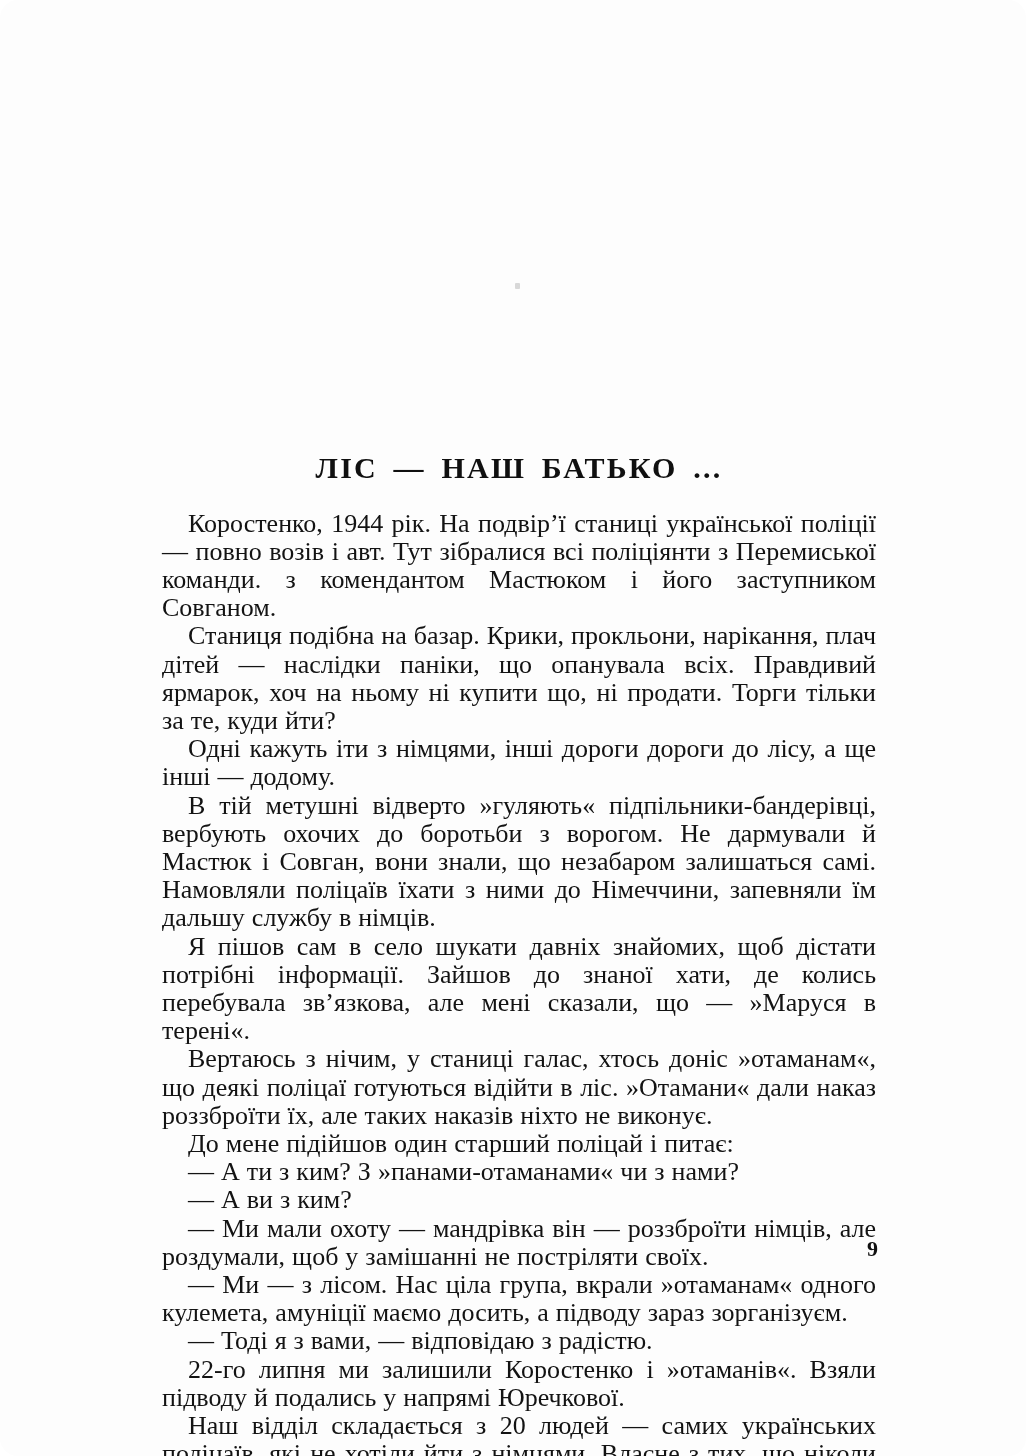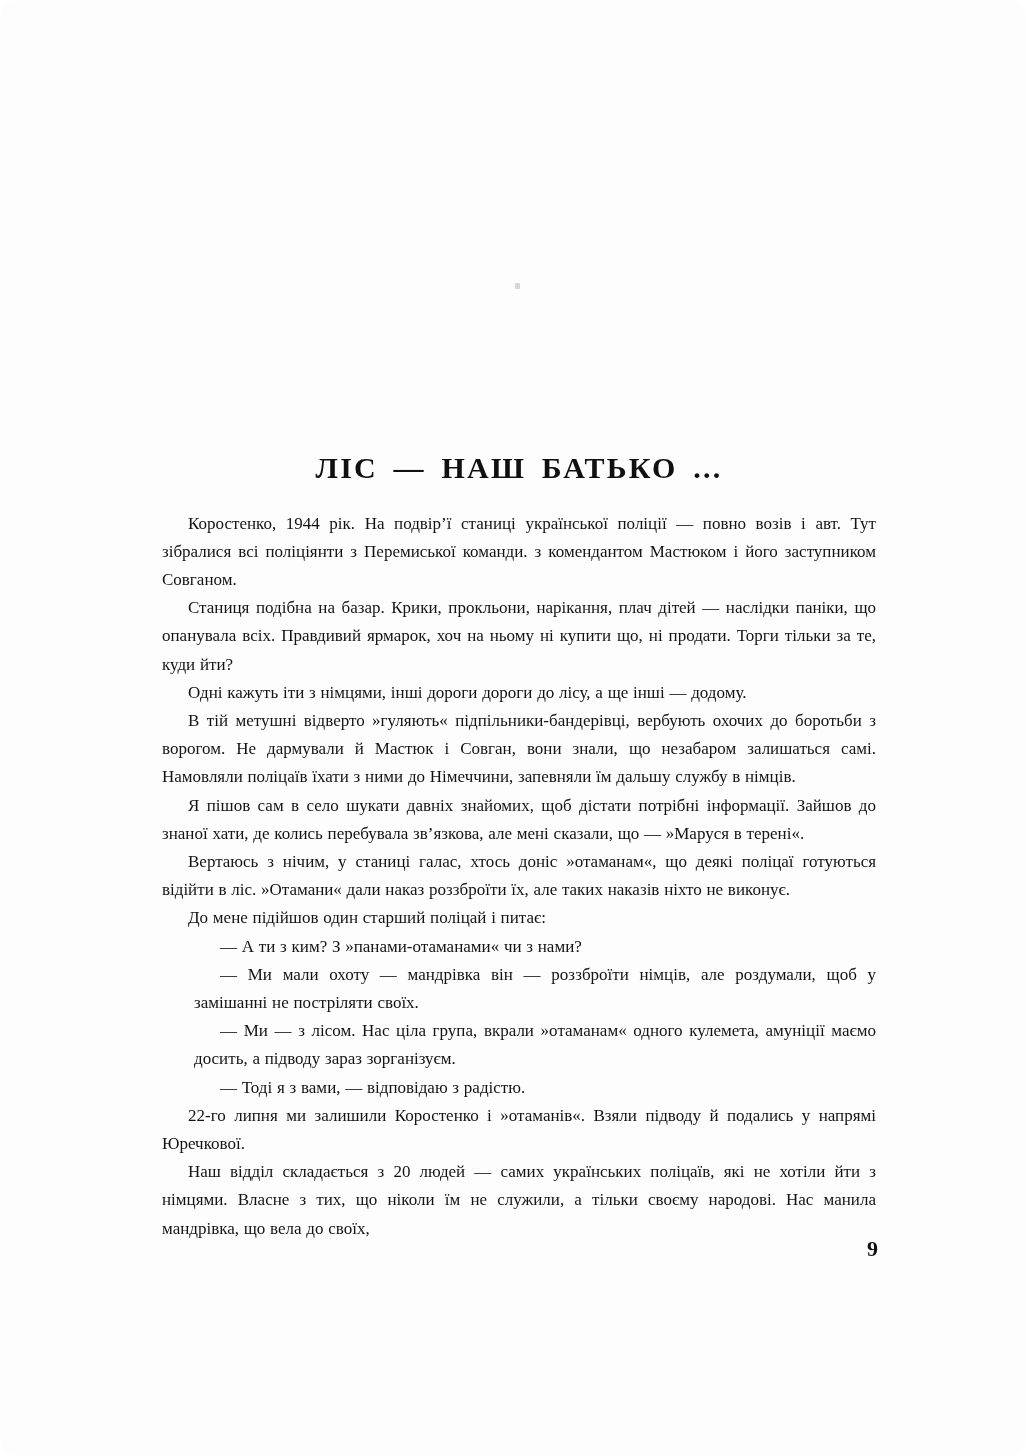--- a/index.html
+++ b/index.html
@@ -41,31 +41,30 @@
     font-size: 30px;
     font-weight: 700;
     text-align: center;
     letter-spacing: 2.2px;
     word-spacing: 6px;
     line-height: 1.05;
     color: #101010;
   }
   p.para {
     margin: 0;
-    font-size: 17px;
+    font-size: 26px;
     line-height: 28.2px;
     text-align: justify;
     text-indent: 26px;
     -webkit-hyphens: none;
     hyphens: none;
     word-spacing: .5px;
   }
   p.para.dialogue {
     text-indent: 26px;
-    margin-left: 32px;
   }
   .page-number {
     position: absolute;
     right: 148px;
     top: 1236px;
     font-size: 22px;
     font-weight: 700;
     color: #101010;
     font-family: "Liberation Serif", "DejaVu Serif", serif;
   }
@@ -82,20 +81,21 @@
     <h1 class="chapter-title">ЛІС — НАШ БАТЬКО ...</h1>
 
     <p class="para">Коростенко, 1944 рік. На подвір’ї станиці української поліції — повно возів і авт. Тут зібралися всі поліціянти з Перемиської команди. з комендантом Мастюком і його заступником Совганом.</p>
     <p class="para">Станиця подібна на базар. Крики, прокльони, нарікання, плач дітей — наслідки паніки, що опанувала всіх. Правдивий ярмарок, хоч на ньому ні купити що, ні продати. Торги тільки за те, куди йти?</p>
     <p class="para">Одні кажуть іти з німцями, інші дороги дороги до лісу, а ще інші — додому.</p>
     <p class="para">В тій метушні відверто »гуляють« підпільники-бандерівці, вербують охочих до боротьби з ворогом. Не дармували й Мастюк і Совган, вони знали, що незабаром залишаться самі. Намовляли поліцаїв їхати з ними до Німеччини, запевняли їм дальшу службу в німців.</p>
     <p class="para">Я пішов сам в село шукати давніх знайомих, щоб дістати потрібні інформації. Зайшов до знаної хати, де колись перебувала зв’язкова, але мені сказали, що — »Маруся в терені«.</p>
     <p class="para">Вертаюсь з нічим, у станиці галас, хтось доніс »отаманам«, що деякі поліцаї готуються відійти в ліс. »Отамани« дали наказ роззброїти їх, але таких наказів ніхто не виконує.</p>
     <p class="para">До мене підійшов один старший поліцай і питає:</p>
     <p class="para dialogue">— А ти з ким? З »панами-отаманами« чи з нами?</p>
+    <p class="para dialogue">— А ви з ким?</p>
     <p class="para dialogue">— Ми мали охоту — мандрівка він — роззброїти німців, але роздумали, щоб у замішанні не постріляти своїх.</p>
     <p class="para dialogue">— Ми — з лісом. Нас ціла група, вкрали »отаманам« одного кулемета, амуніції маємо досить, а підводу зараз зорганізуєм.</p>
     <p class="para dialogue">— Тоді я з вами, — відповідаю з радістю.</p>
     <p class="para">22-го липня ми залишили Коростенко і »отаманів«. Взяли підводу й подались у напрямі Юречкової.</p>
     <p class="para">Наш відділ складається з 20 людей — самих українських поліцаїв, які не хотіли йти з німцями. Власне з тих, що ніколи їм не служили, а тільки своєму народові. Нас манила мандрівка, що вела до своїх,</p>
 
   </div>
 
   <div class="page-number">9</div>
 

